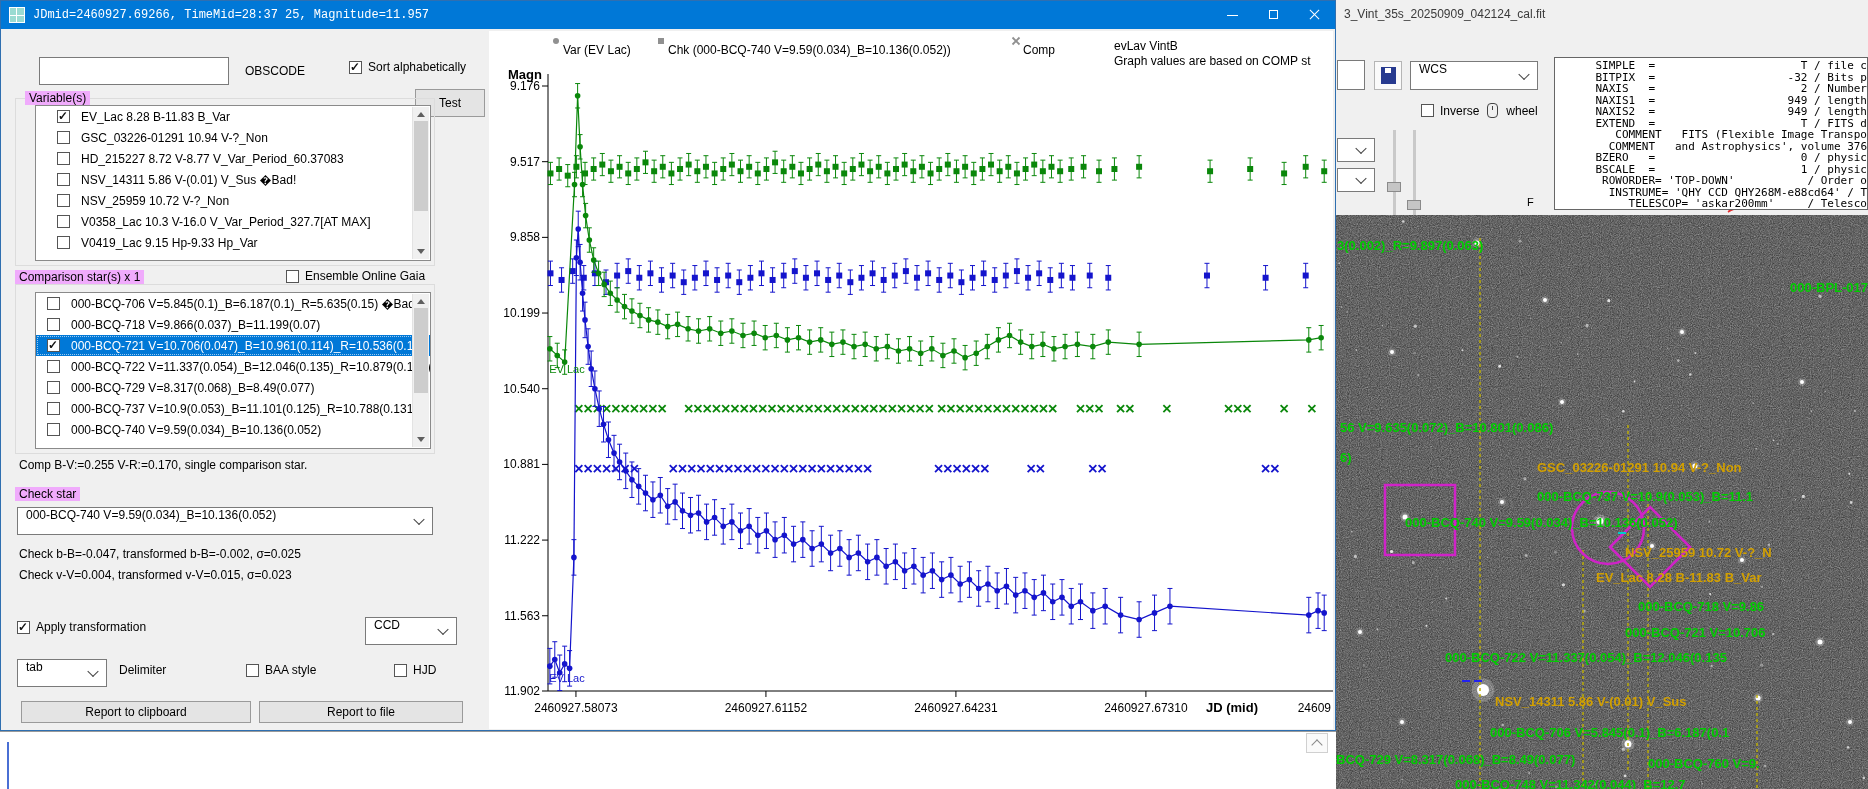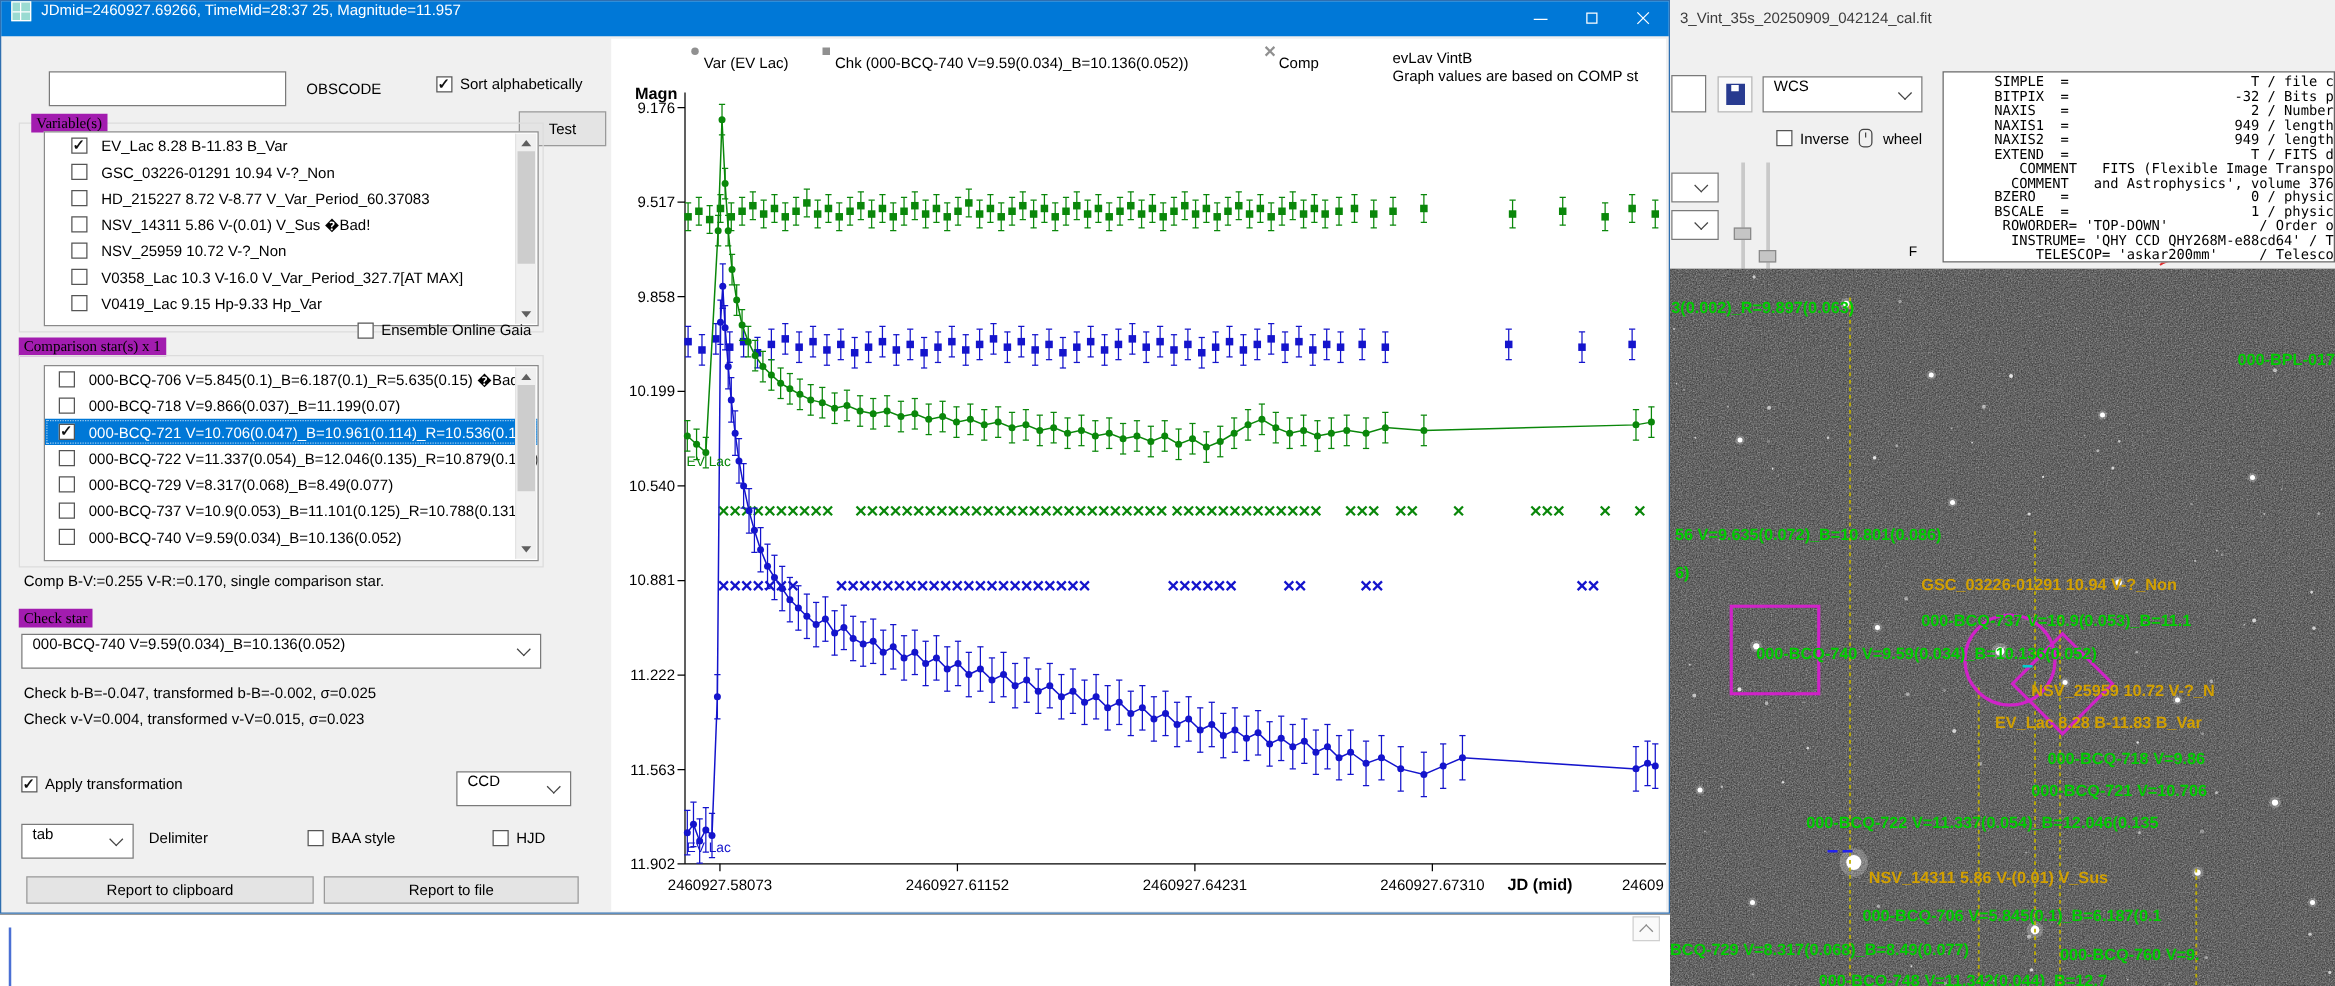--- a/index.html
+++ b/index.html
@@ -2,37 +2,37 @@
 <html><head>
 <meta charset="utf-8">
 <style>
   html,body{margin:0;padding:0;background:#fff;font-family:"Liberation Sans",sans-serif;}
   body{width:1868px;height:789px;position:relative;overflow:hidden;}
   .abs{position:absolute;}
   .lbl{font-size:12px;color:#000;white-space:nowrap;}
   
   .dialog{position:absolute;left:0;top:0;width:1336px;height:731px;background:#f0f0f0;
           border:1px solid #2f6fb0;box-sizing:border-box;z-index:3;}
-  .titlebar{position:absolute;left:0;top:0;width:100%;height:28px;background:#0078d7;display:flex;}
+  .titlebar{position:absolute;left:0;top:0;width:100%;height:28px;background:#0078d7;display:flex;align-items:center;font-family:Liberation Mono, monospace;}
   .app-icon{width:16px;height:16px;margin:0 8px 0 8px;background:#9adbd2;border:1px solid #fff;box-sizing:border-box;position:relative;}
   .app-icon::after{content:"";position:absolute;left:6px;top:0;bottom:0;width:1px;background:#fff;}
   .app-icon::before{content:"";position:absolute;left:0;right:0;top:7px;height:1px;background:#fff;}
   .title-text{color:#fff;font-size:12px;white-space:nowrap;}
   .tb-btns{position:absolute;right:0;top:0;display:flex;}
   .tb-btn{width:41px;height:28px;position:relative;}
   .glyph-min{position:absolute;left:15px;top:14px;width:11px;height:1px;background:#fff;}
   .glyph-max{position:absolute;left:16px;top:9px;width:9px;height:9px;border:1px solid #fff;box-sizing:border-box;}
   .glyph-close::before,.glyph-close::after{content:"";position:absolute;left:14px;top:13px;width:13px;height:1px;background:#fff;}
   .glyph-close::before{transform:rotate(45deg);}
   .glyph-close::after{transform:rotate(-45deg);}
   
   .txt{position:absolute;background:#fff;border:1px solid #7a7a7a;box-sizing:border-box;}
   .btn{position:absolute;background:#e4e4e4;border:1px solid #9a9a9a;box-sizing:border-box;display:flex;align-items:center;justify-content:center;font-size:12px;color:#000;}
   .group{position:absolute;border:1px solid #dcdcdc;box-sizing:border-box;}
-  .group-label{position:absolute;font-size:12px;background:#a21caf;padding:0 4px;white-space:nowrap;font-family:Liberation Serif, serif;}
+  .group-label{position:absolute;font-size:12px;background:#f0abfc;padding:0 4px;white-space:nowrap;}
   .cb{width:13px;height:13px;background:#fff;border:1px solid #555;box-sizing:border-box;display:inline-block;position:relative;flex:none;}
   .cb.on::after{content:"✓";position:absolute;left:0px;top:-2px;font-size:12px;color:#111;font-weight:bold;}
   .cbrow{position:absolute;display:flex;align-items:center;gap:6px;font-size:12px;white-space:nowrap;}
   .listbox{position:absolute;background:#fff;border:1px solid #8a8a8a;box-sizing:border-box;overflow:hidden;}
   .lrow{height:21px;display:flex;align-items:center;font-size:12px;white-space:nowrap;color:#000;}
   .lrow.sel{background:#0078d7;color:#fff;outline:1px dotted #9cc9ee;outline-offset:-2px;}
   .lrow .cb{margin-right:11px;}
   .ind-var .cb{margin-left:21px;}
   .ind-cmp .cb{margin-left:11px;}
   .sb{position:absolute;right:1px;top:1px;bottom:1px;width:16px;background:#f0f0f0;border-left:1px solid #e3e3e3;}
@@ -126,21 +126,21 @@
         <span>V0419_Lac 9.15 Hp-9.33 Hp_Var</span>
       </div>
       <div class="sb">
       <span class="ar up"></span>
       <span class="thumb" style="top:14px;height:90px;"></span>
       <span class="ar dn"></span>
     </div>
   </div>
 
   <span class="group-label" style="left:14px;top:269px;">Comparison star(s) x 1</span>
-  <div class="cbrow" style="left:285px;top:256px;">
+  <div class="cbrow" style="left:285px;top:268px;">
     <span class="cb"></span>
     <span>Ensemble Online Gaia</span>
   </div>
   <div class="group" style="left:14px;top:283px;width:420px;height:170px;"></div>
   <div class="listbox ind-cmp" id="comp-list" style="left:34px;top:291px;width:396px;height:157px;">
     <div class="lrow">
         <span class="cb"></span>
         <span>000-BCQ-706 V=5.845(0.1)_B=6.187(0.1)_R=5.635(0.15) �Bad!</span>
       </div>
       <div class="lrow">

